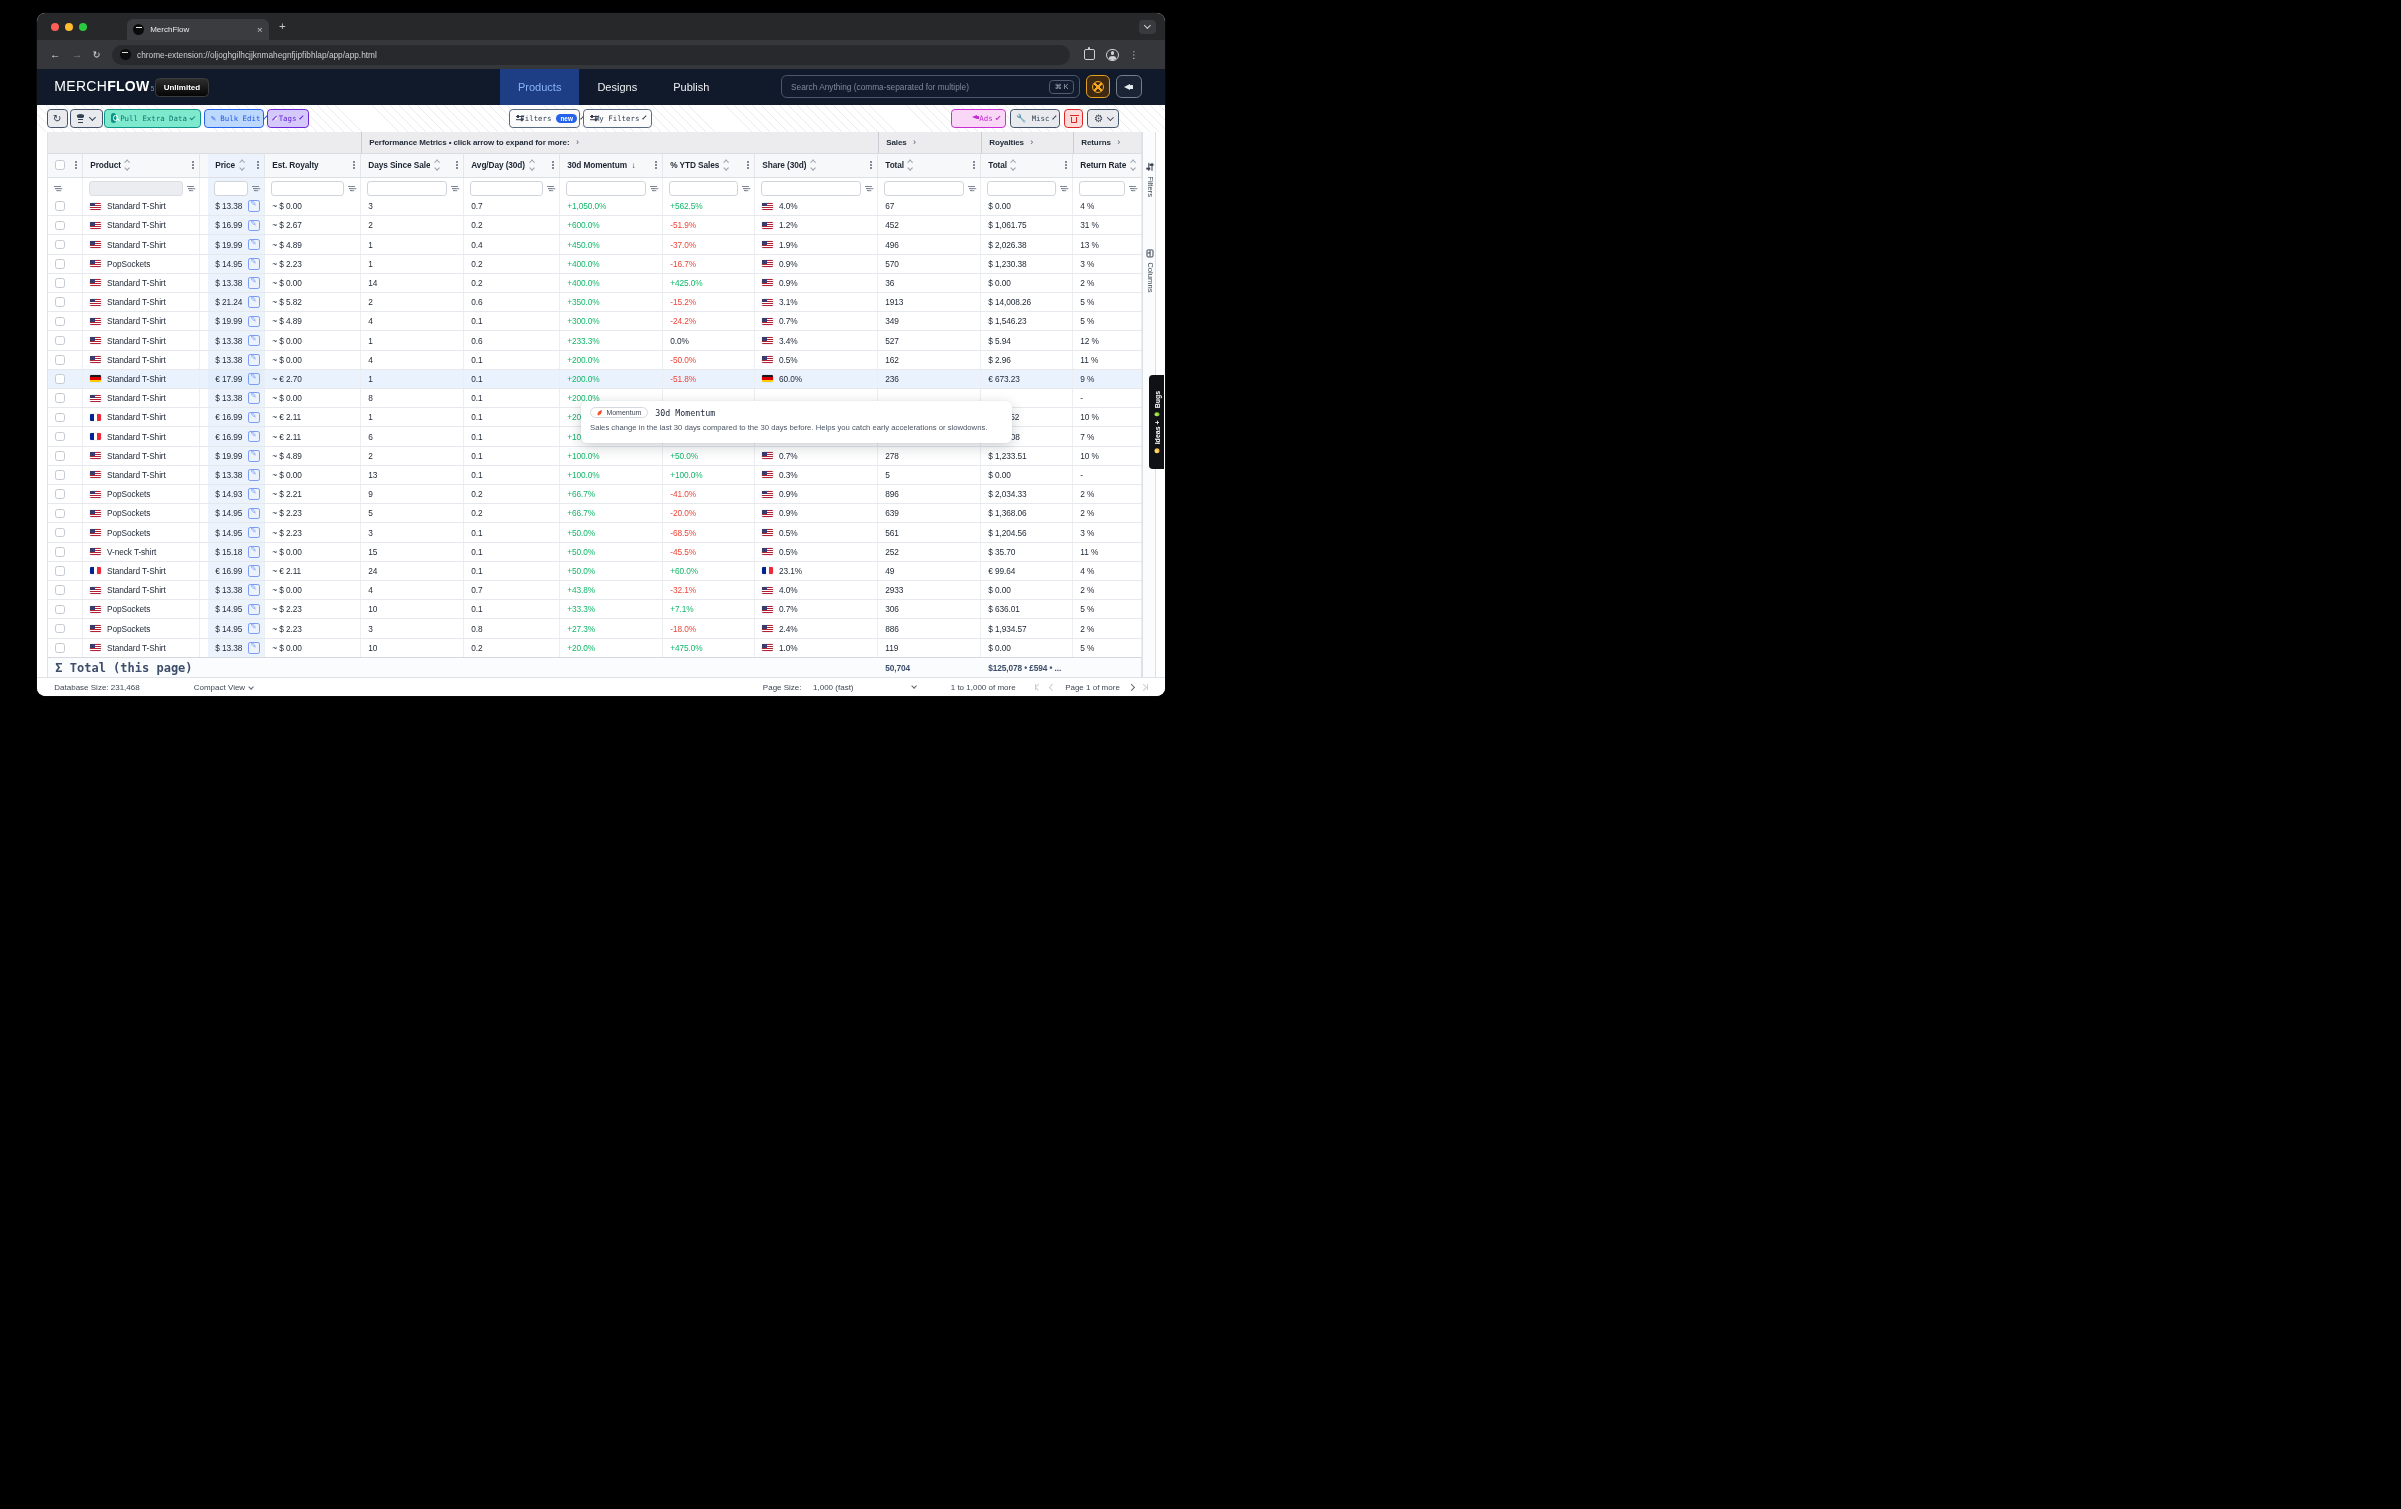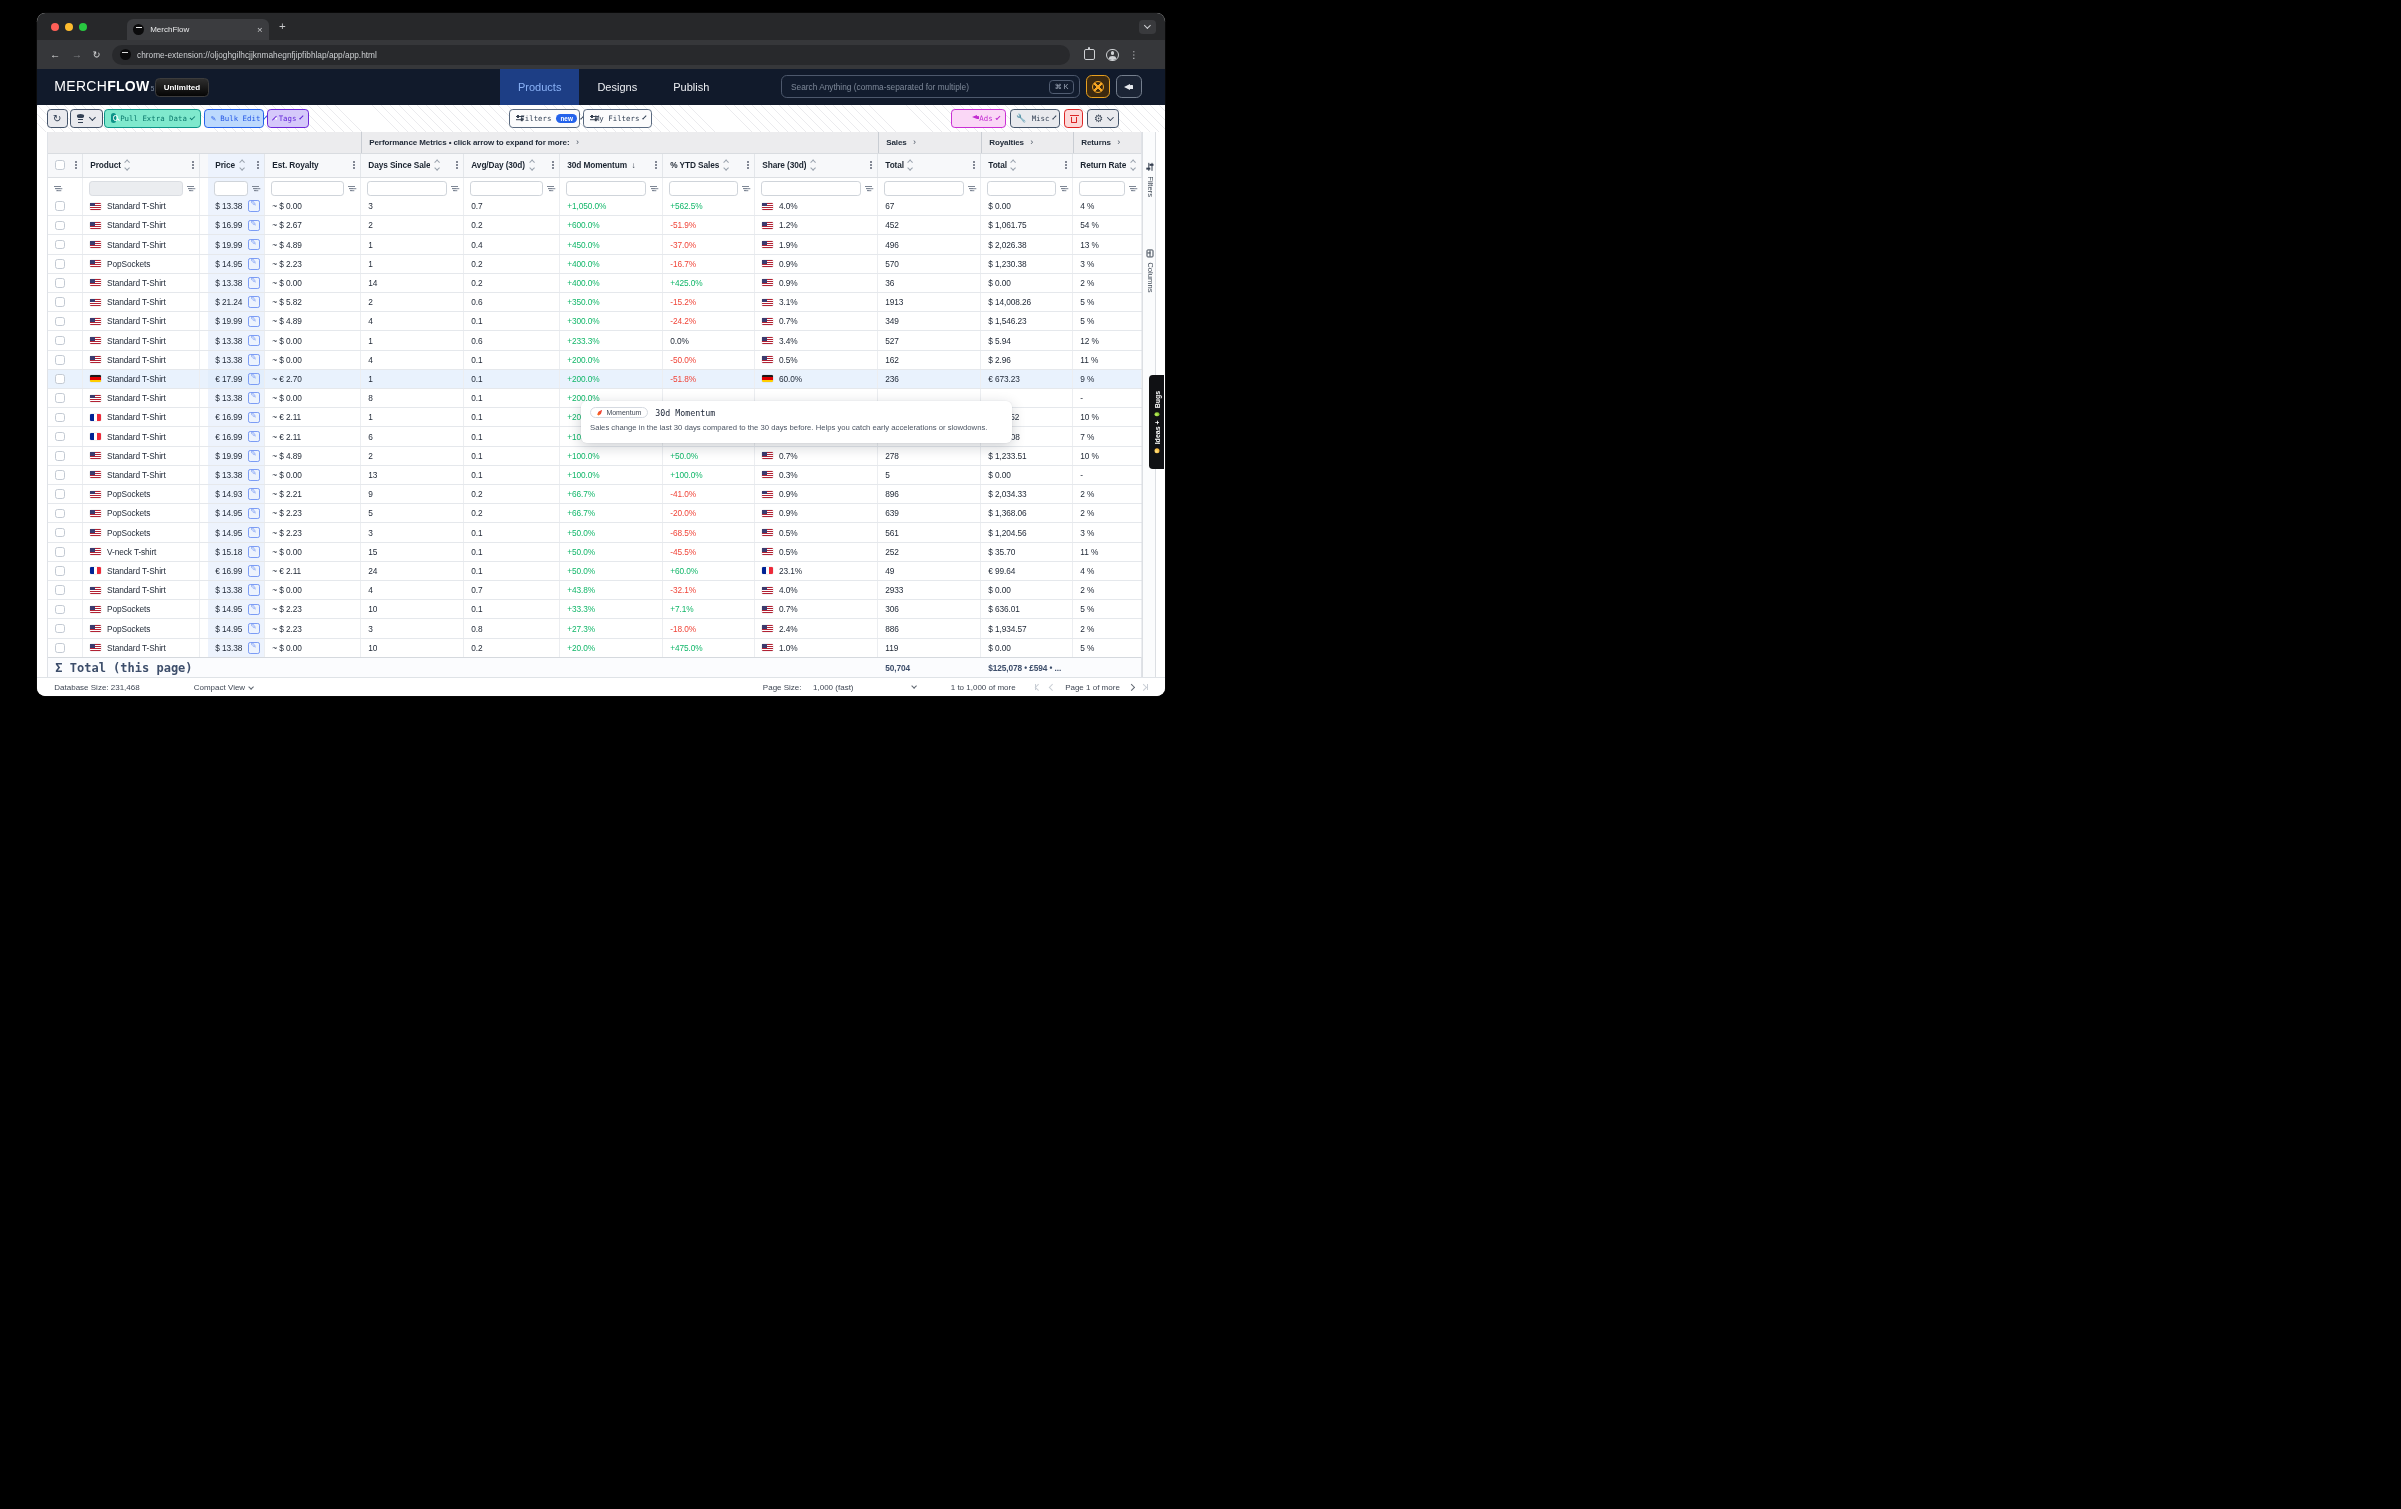--- a/index.html
+++ b/index.html
@@ -573,21 +573,21 @@
               <div class="dcell">2</div>
               <div class="dcell">0.2</div>
               <div class="dcell pos">+600.0%</div>
               <div class="dcell neg">-51.9%</div>
               <div class="dcell">
                 <span class="flag us"></span>
                 <span>1.2%</span>
               </div>
               <div class="dcell">452</div>
               <div class="dcell">$ 1,061.75</div>
-              <div class="dcell">54 %</div>
+              <div class="dcell">31 %</div>
             </div>
             <div class="drow">
               <div class="dcell">
                 <span class="checkbox"></span>
               </div>
               <div class="dcell">
                 <span class="flag us"></span>
                 <span>Standard T-Shirt</span>
               </div>
               <div class="dcell tintc">

